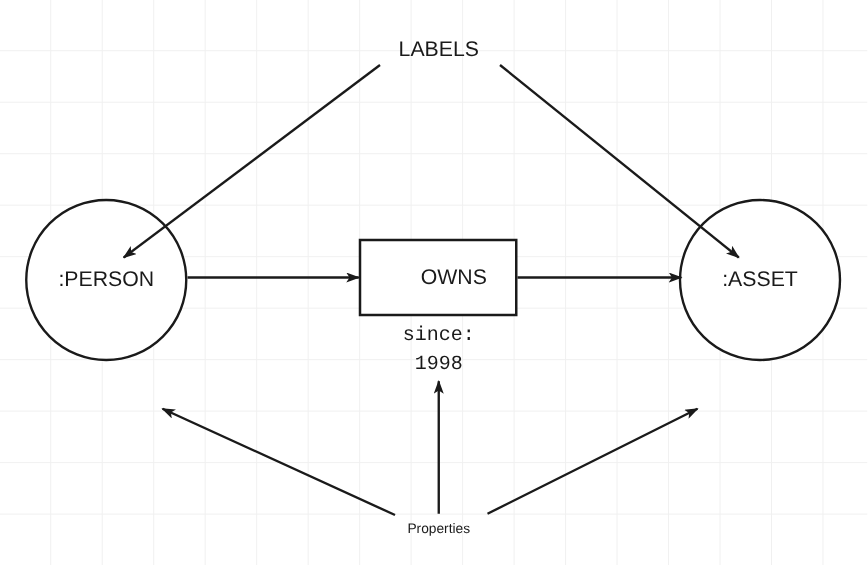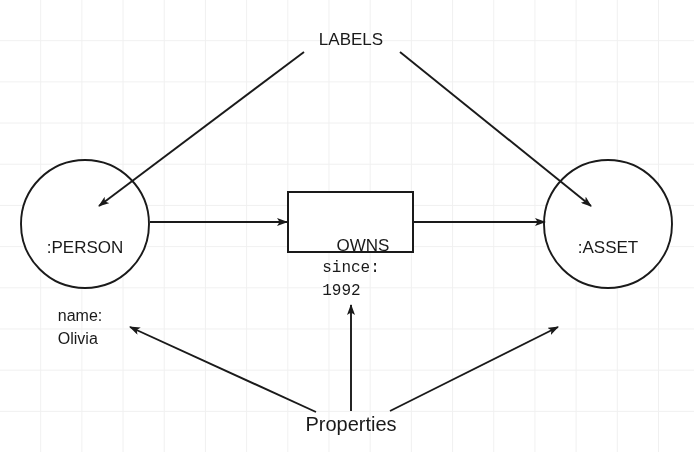--- a/index.html
+++ b/index.html
@@ -26,32 +26,31 @@
     left: 0;
     top: 0;
     width: 694px;
     height: 452px;
   }
   .annot-text {
     position: absolute;
     font-family: "Liberation Sans", sans-serif;
     font-size: 16px;
     color: #1a1a1a;
-    text-align: left;
+    text-align: center;
     line-height: 1.45;
     transform: translate(-50%, -50%);
   }
   .shape-label {
     position: absolute;
     font-family: "Liberation Sans", sans-serif;
     font-size: 17px;
     color: #1a1a1a;
     transform: translate(-50%, -50%);
     white-space: nowrap;
-    margin-top: 24px;
   }
 </style>
 </head>
 <body>
 
 <div id="canvas">
 
   <svg id="wires" viewBox="0 0 694 452" xmlns="http://www.w3.org/2000/svg">
     <defs>
       <marker id="arrowhead" markerWidth="11" markerHeight="8" refX="10" refY="4" orient="auto" markerUnits="userSpaceOnUse">
@@ -81,26 +80,22 @@
   </svg>
 
   <div class="shape-label" style="left:85px; top:224px;">:PERSON</div>
 
   <div class="shape-label" style="left:363px; top:222px;">OWNS</div>
 
   <div class="shape-label" style="left:608px; top:224px;text-align:right;">:ASSET</div>
 
   <div class="annot-text" style="left:351px; top:40px; font-size:17px;">LABELS</div>
 
-  <div class="annot-text" style="left:351px; top:424px; font-size:20px;">Properties</div>
+  <div class="annot-text" style="left:351px; top:424px; font-size:11px;">Properties</div>
 
-  <div class="annot-text" style="left:80px; top:327px;">
-    <div>name:</div>
-    <div>Olivia</div>
-  </div>
 
   <div class="annot-text" style="left:351px; top:280px;font-family:Liberation Mono, monospace;">
     <div>since:</div>
-    <div>1992</div>
+    <div>1998</div>
   </div>
 
 
 </div>
 
 </body></html>

